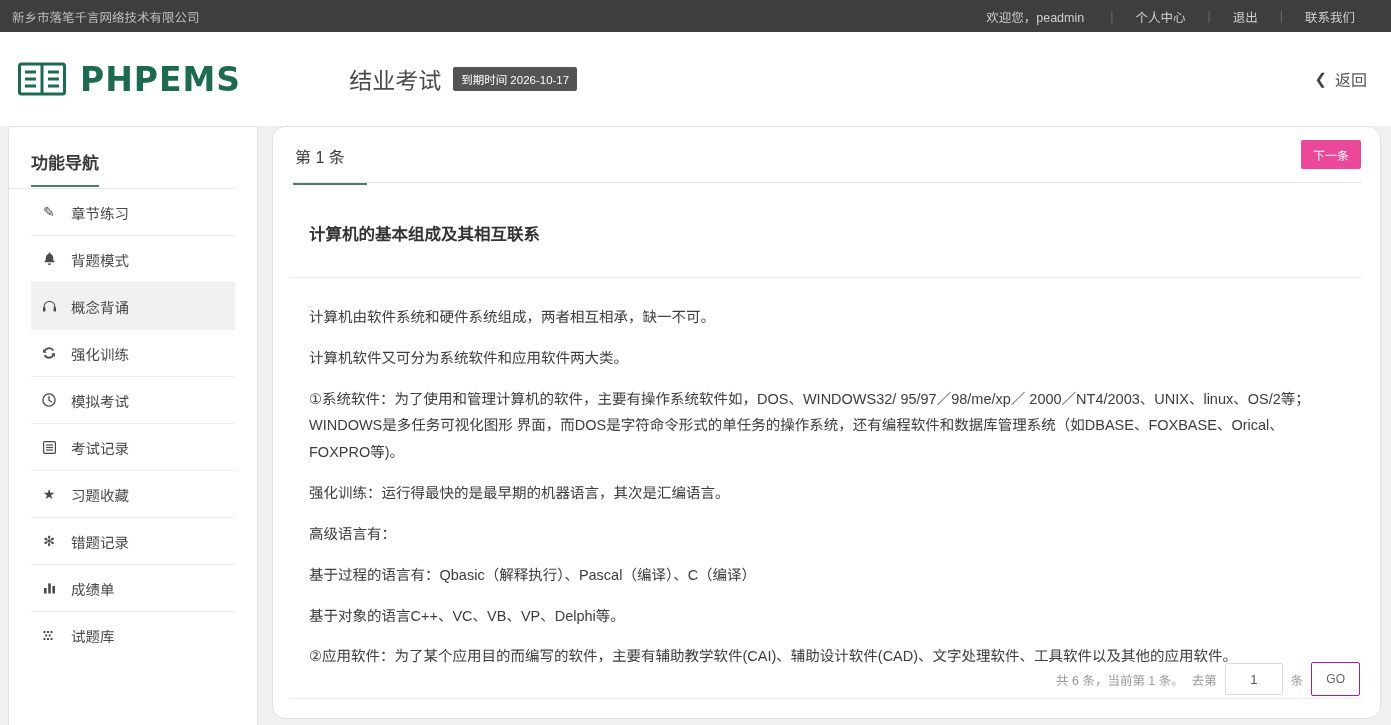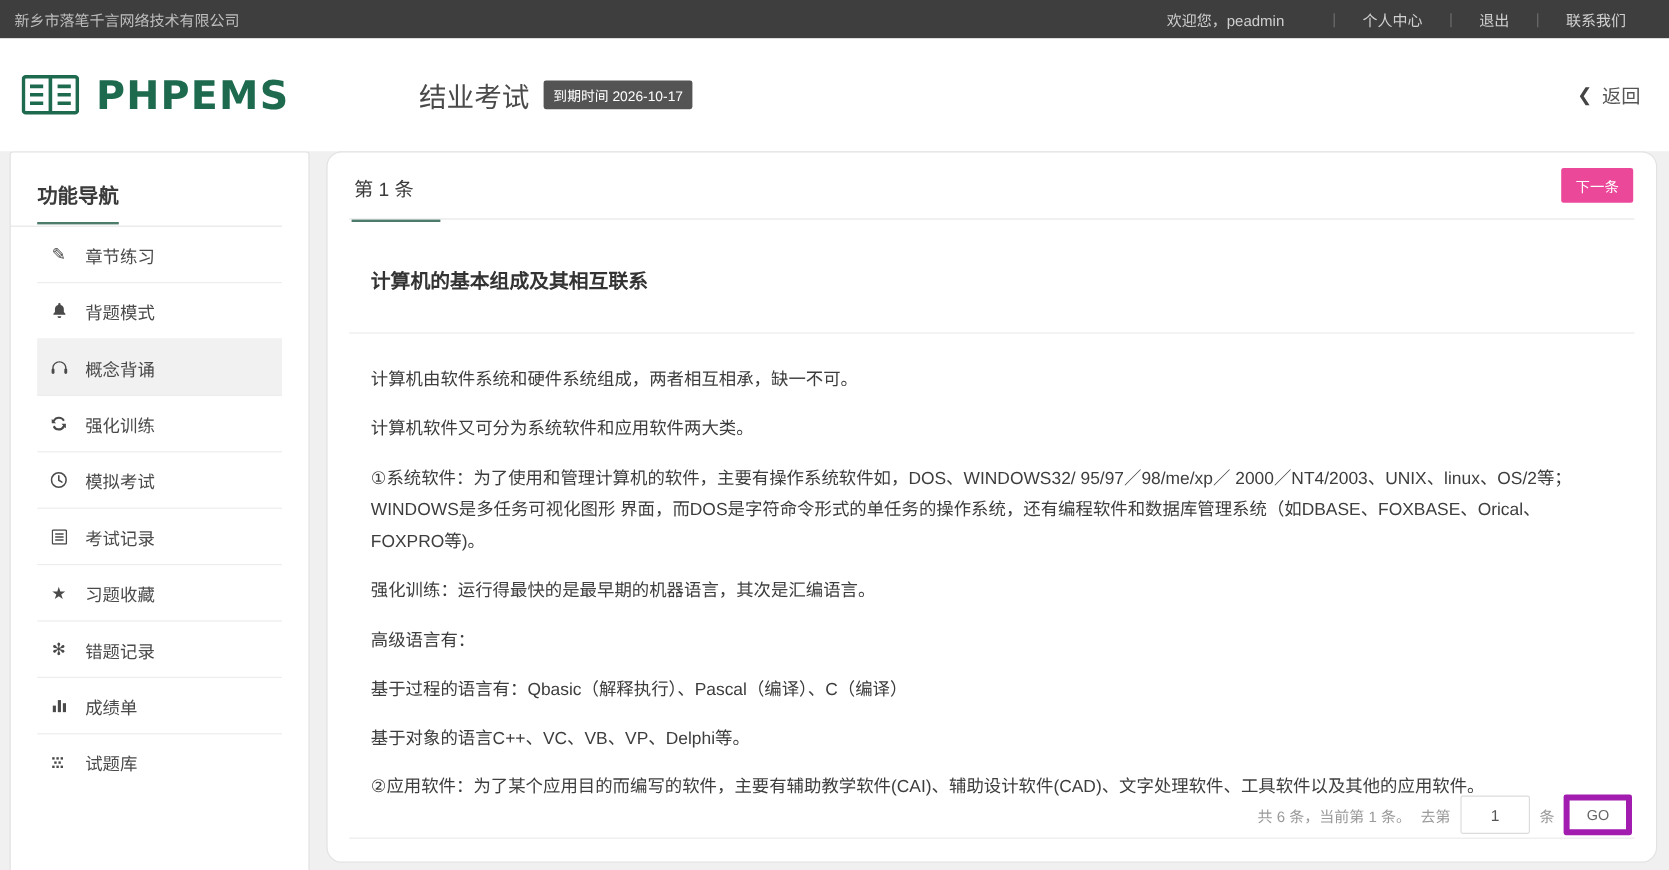--- a/index.html
+++ b/index.html
@@ -21,21 +21,21 @@
     display: flex;
     align-items: center;
     justify-content: space-between;
     padding: 0 14px 0 12px;
     font-size: 12.5px;
   }
   .topbar .company { color: #bdbdbd; }
   .topbar .right { display: flex; align-items: center; gap: 0; }
   .topbar .right .item { padding: 0 22px; color: #cfcfcf; white-space: nowrap; }
   .topbar .right .sep { color: #6b6b6b; }
-  .topbar .right .welcome { padding-right: 40px; }
+  .topbar .right .welcome { padding-right: 26px; }
 
   
   .header {
     height: 94px;
     background: #ffffff;
     display: flex;
     align-items: center;
     padding: 0 24px 0 18px;
     position: relative;
   }
@@ -217,21 +217,21 @@
     width: 58px;
     height: 32px;
     border: 1px solid #dcdcdc;
     border-radius: 2px;
     text-align: center;
     font-size: 13px;
     color: #555;
     font-family: "Liberation Sans", sans-serif;
   }
   .pager .go {
-    border: 5px solid #a21caf;
+    border: 1px solid #a21caf;
     background: #fff;
     border-radius: 2px;
     height: 34px;
     padding: 0 14px;
     font-size: 12px;
     color: #666;
     cursor: pointer;
     display: flex;
     align-items: center;
   }

